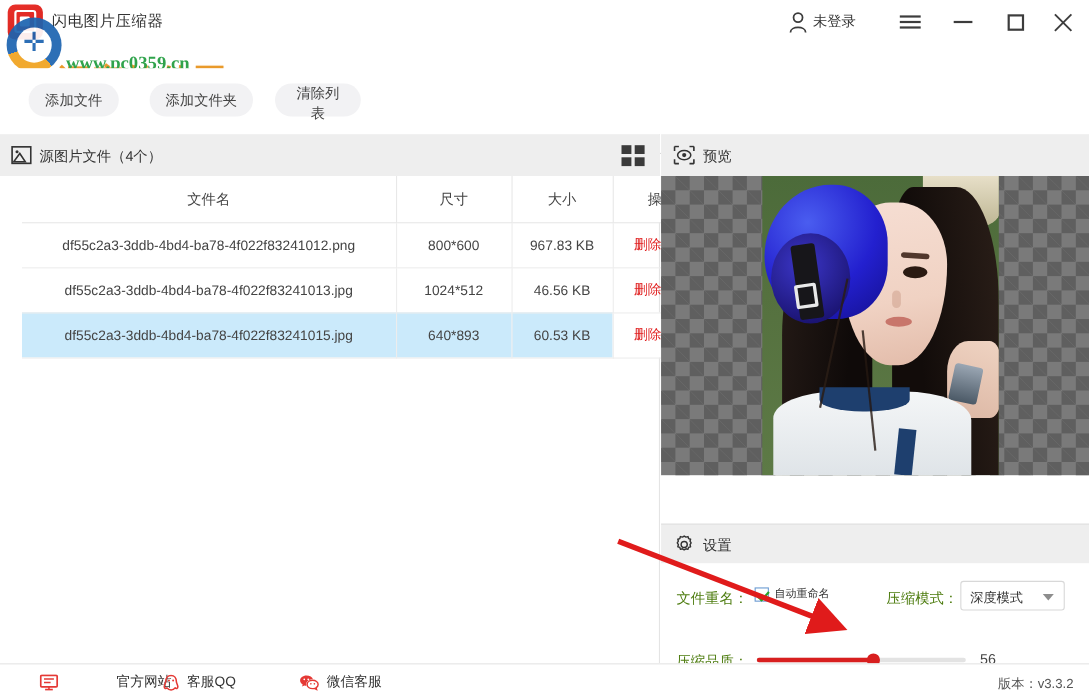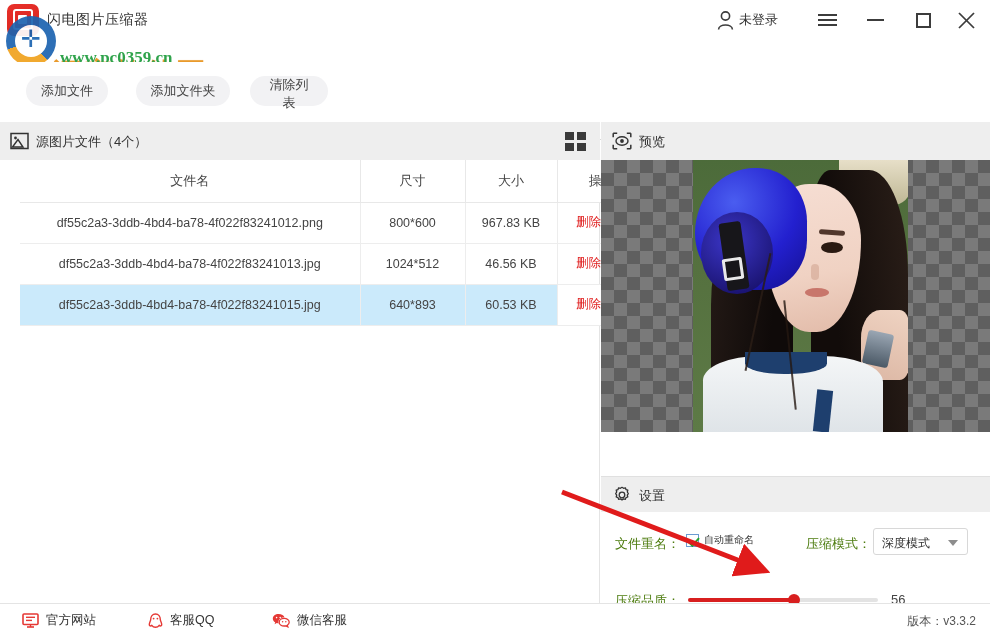--- a/index.html
+++ b/index.html
@@ -288,21 +288,21 @@
   
   .arrow-svg { position:absolute; left:500px; top:480px; width:290px; height:110px; pointer-events:none; }
 
   
   .statusbar {
     position:absolute; left:0; top:603px; width:990px; height:32px;
     background:#fff; border-top:1px solid #e4e4e4;
   }
   .sb-item { position:absolute; top:8px; display:flex; align-items:center; cursor:pointer; }
   .sb-item .lbl { font-size:12.5px; color:#333; margin-left:7px; }
-  .sb1 { left:22px; }
+  .sb1 { left:36px;gap:46px; }
   .sb2 { left:148px; }
   .sb3 { left:272px; }
   .version { position:absolute; right:14px; top:9px; font-size:12px; color:#555; }
 </style>
 </head>
 <body>
 
 <div class="app">
 
   <div class="titlebar">

